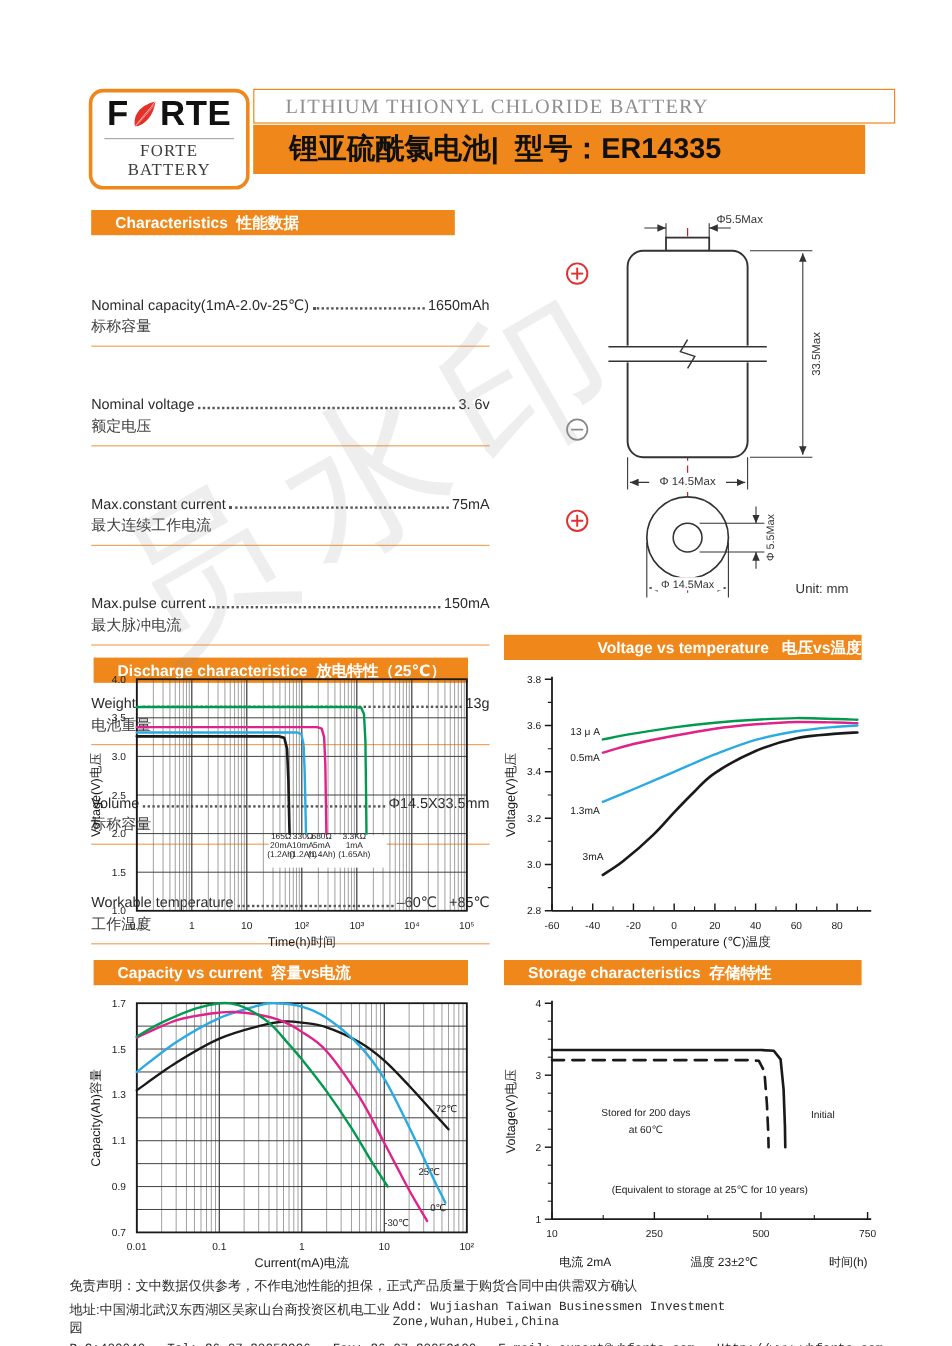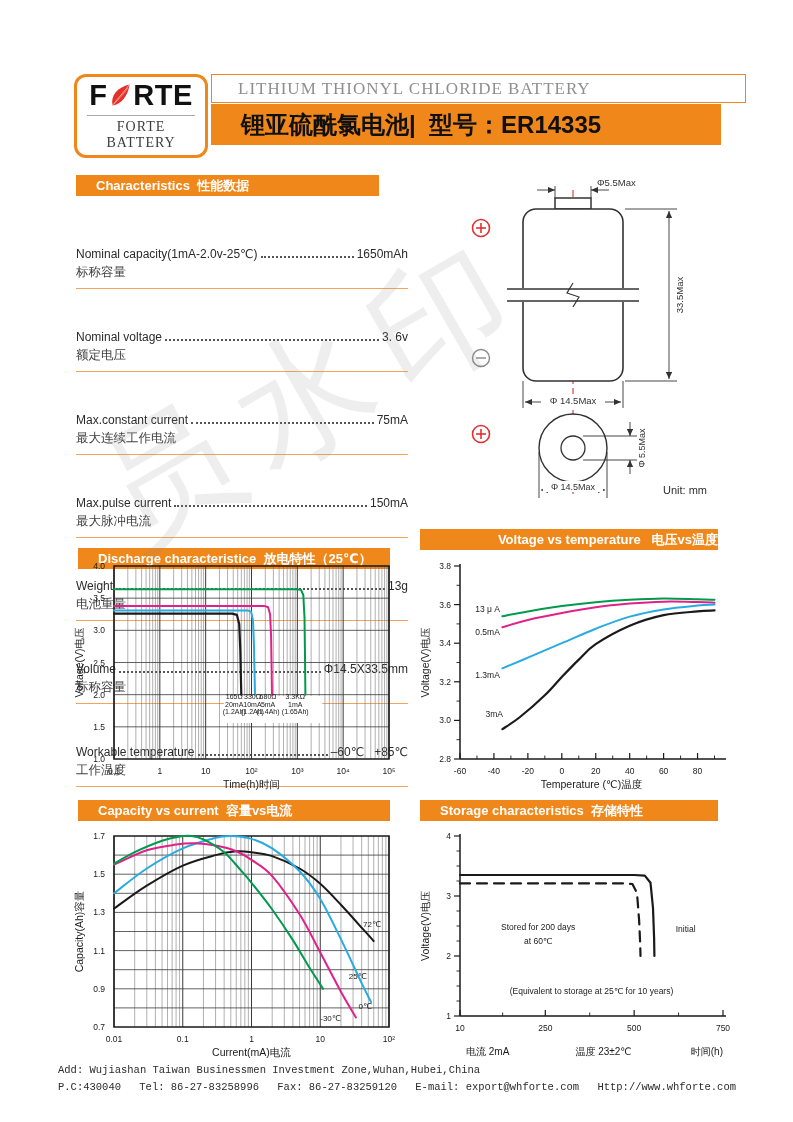--- a/index.html
+++ b/index.html
@@ -459,21 +459,23 @@
       <text x="120.1891891891892" y="117.99999999999999" text-anchor="middle" font-size="8.5" fill="#1a1a1a">at 60℃</text>
       <text x="267.6824324324324" y="106.00000000000001" text-anchor="middle" font-size="8.5" fill="#1a1a1a">Initial</text>
       <text x="173.5" y="168.4" text-anchor="middle" font-size="8.5" fill="#1a1a1a">(Equivalent to storage at 25℃ for 10 years)</text>
       <text x="0" y="0" text-anchor="middle" font-size="10.5" fill="#1a1a1a" transform="translate(11,100) rotate(-90)">Voltage(V)电压</text>
       <text x="48" y="229" text-anchor="start" font-size="10" fill="#1a1a1a">电流  2mA</text>
       <text x="185.5" y="229" text-anchor="middle" font-size="10" fill="#1a1a1a">温度  23±2℃</text>
       <text x="305" y="229" text-anchor="end" font-size="10" fill="#1a1a1a">时间(h)</text>
     </svg>
 
   <div class="footer">
+    <div class="footer-l1">免责声明：文中数据仅供参考，不作电池性能的担保，正式产品质量于购货合同中由供需双方确认</div>
     <div class="footer-l2">
+      <span>地址:中国湖北武汉东西湖区吴家山台商投资区机电工业园</span>
       <span class="mono">Add: Wujiashan Taiwan Businessmen Investment Zone,Wuhan,Hubei,China</span>
     </div>
     <div class="footer-l3 mono">
       <span>P.C:430040</span>
       <span>Tel: 86-27-83258996</span>
       <span>Fax: 86-27-83259120</span>
       <span>E-mail: export@whforte.com</span>
       <span>Http://www.whforte.com</span>
     </div>
   </div>

